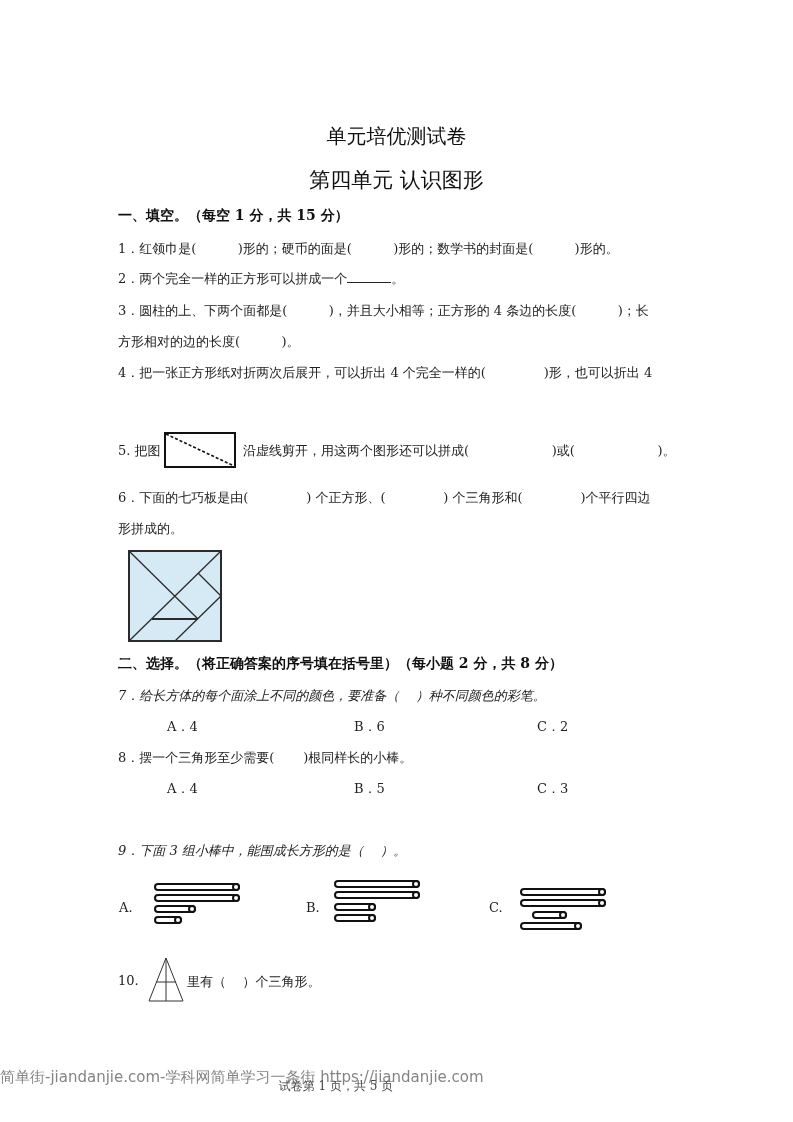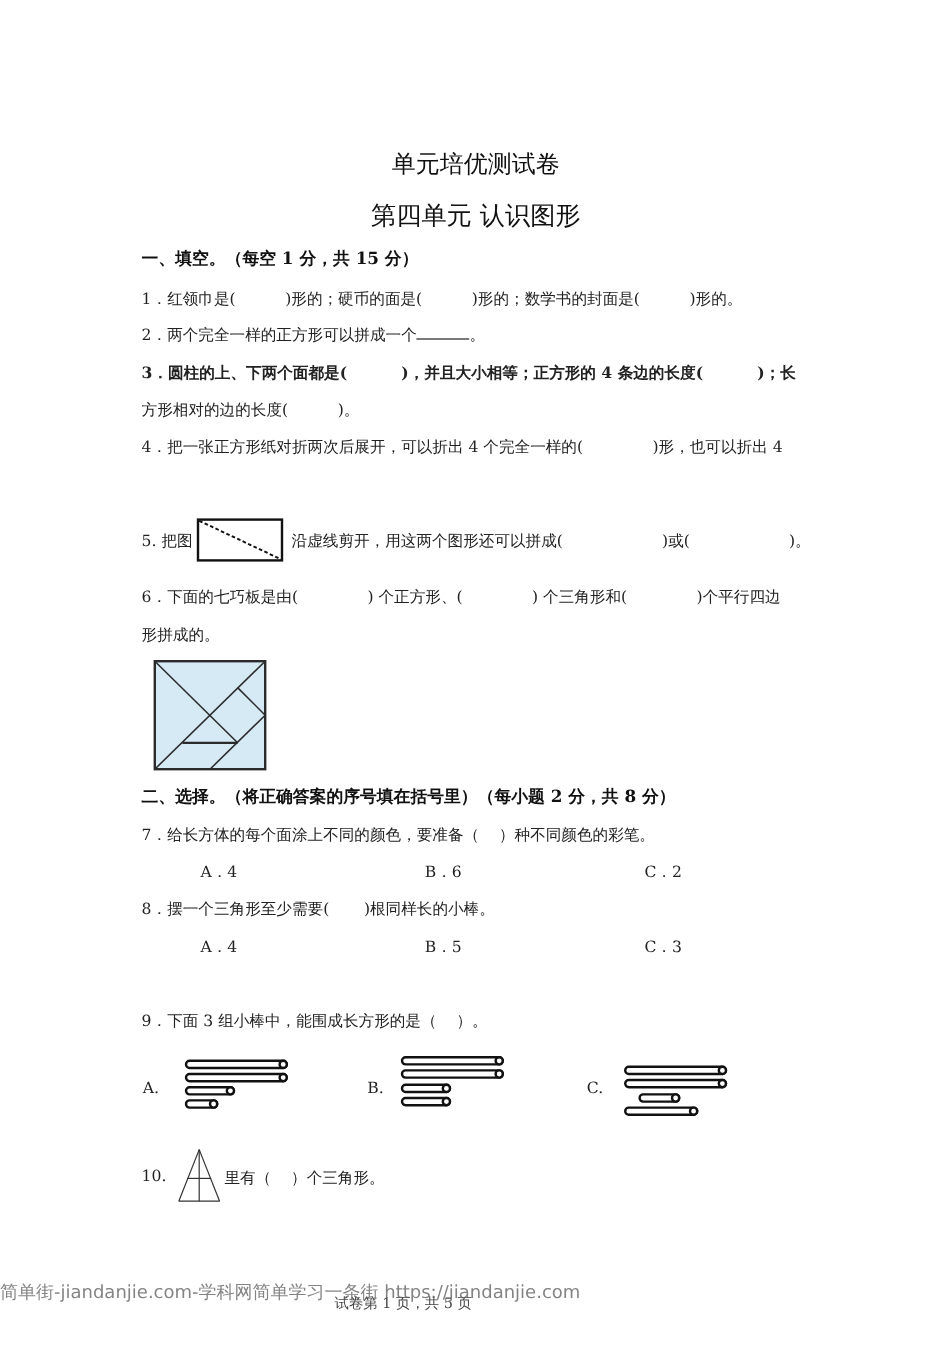--- a/index.html
+++ b/index.html
@@ -28,21 +28,21 @@
 
   <div class="title t1">单元培优测试卷</div>
   <div class="title t2">第四单元  认识图形</div>
 
   <div class="section" style="top:207px;">一、填空。（每空 1 分，共 15 分）</div>
 
   <div class="line" style="top:240px;">1．红领巾是(          )形的；硬币的面是(          )形的；数学书的封面是(          )形的。</div>
 
   <div class="line" style="top:270px;"><span>2．两个完全一样的正方形可以拼成一个</span><span class="blank-u"></span><span>。</span></div>
 
-  <div class="line" style="top:302px;font-weight:bold;">3．圆柱的上、下两个面都是(          )，并且大小相等；正方形的 4 条边的长度(          )；长</div>
+  <div class="line" style="top:302px;">3．圆柱的上、下两个面都是(          )，并且大小相等；正方形的 4 条边的长度(          )；长</div>
   <div class="line" style="top:333px;">方形相对的边的长度(          )。</div>
 
   <div class="line" style="top:364px;">4．把一张正方形纸对折两次后展开，可以折出 4 个完全一样的(              )形，也可以折出 4</div>
 
   <div class="line" style="top:442px;">5. 把图</div>
   <svg style="left:164px; top:432px;" width="72" height="36">
     <rect x="1" y="1" width="70" height="34" fill="#fff" stroke="#111" stroke-width="2"></rect>
     <line x1="2" y1="2" x2="70" y2="34" stroke="#111" stroke-width="1.6" stroke-dasharray="3,2"></line>
   </svg>
   <div class="line" style="top:442px; left:243px;">沿虚线剪开，用这两个图形还可以拼成(                    )或(                    )。</div>
@@ -54,31 +54,31 @@
     <rect x="1" y="1" width="92" height="90" fill="#d6eaf5" stroke="#2b2b2b" stroke-width="2"></rect>
     <line x1="1" y1="1" x2="70" y2="69" stroke="#2b2b2b" stroke-width="1.3"></line>
     <line x1="1" y1="91" x2="93" y2="1" stroke="#2b2b2b" stroke-width="1.3"></line>
     <line x1="24" y1="69" x2="70" y2="69" stroke="#2b2b2b" stroke-width="1.8"></line>
     <line x1="47" y1="91" x2="93" y2="46" stroke="#2b2b2b" stroke-width="1.3"></line>
     <line x1="70" y1="23" x2="93" y2="46" stroke="#2b2b2b" stroke-width="1.3"></line>
   </svg>
 
   <div class="section" style="top:655px;">二、选择。（将正确答案的序号填在括号里）（每小题 2 分，共 8 分）</div>
 
-  <div class="line" style="top:687px;">7．给长方体的每个面涂上不同的颜色，要准备（    ）种不同颜色的彩笔。</div>
+  <div class="line" style="top:687px;font-style:italic;">7．给长方体的每个面涂上不同的颜色，要准备（    ）种不同颜色的彩笔。</div>
   <div class="opt" style="top:718px; left:119px;">A．4</div>
   <div class="opt" style="top:718px; left:306px;">B．6</div>
   <div class="opt" style="top:718px; left:489px;">C．2</div>
 
   <div class="line" style="top:749px;">8．摆一个三角形至少需要(       )根同样长的小棒。</div>
   <div class="opt" style="top:780px; left:119px;">A．4</div>
   <div class="opt" style="top:780px; left:306px;">B．5</div>
   <div class="opt" style="top:780px; left:489px;">C．3</div>
 
-  <div class="line" style="top:842px;">9．下面 3 组小棒中，能围成长方形的是（    ）。</div>
+  <div class="line" style="top:842px;font-style:italic;">9．下面 3 组小棒中，能围成长方形的是（    ）。</div>
 
   <div class="lbl" style="top:900px; left:119px;">A.</div>
   <svg style="left:154px; top:882px;" width="90" height="50">
     <g fill="#fff" stroke="#111" stroke-width="2">
       <rect x="1" y="2" width="84" height="6" rx="3"></rect>
         <circle cx="82" cy="5" r="3"></circle>
       <rect x="1" y="13" width="84" height="6" rx="3"></rect>
         <circle cx="82" cy="16" r="3"></circle>
       <rect x="1" y="24" width="40" height="6" rx="3"></rect>
         <circle cx="38" cy="27" r="3"></circle>

